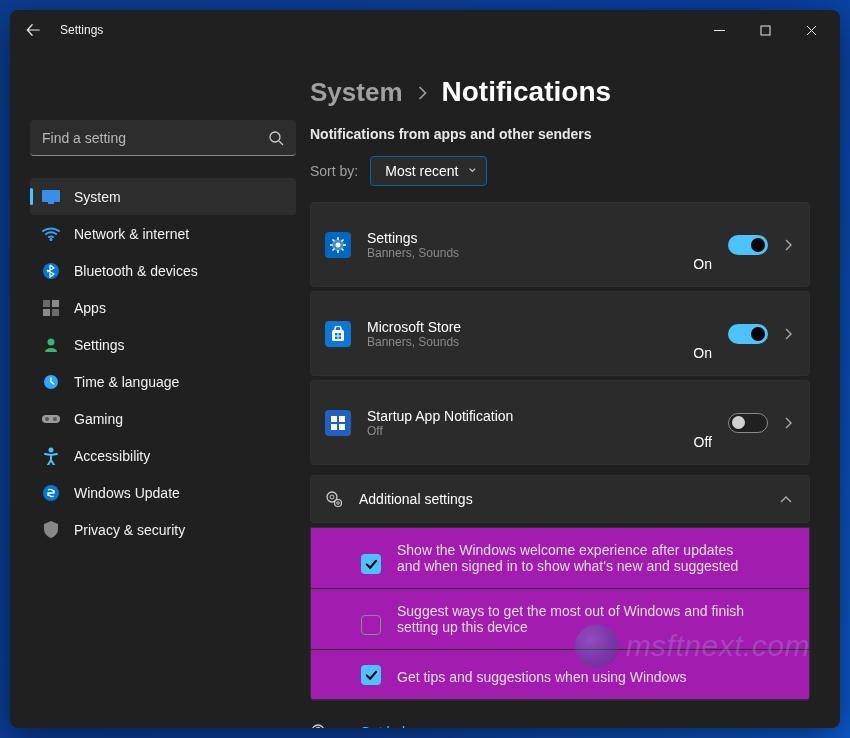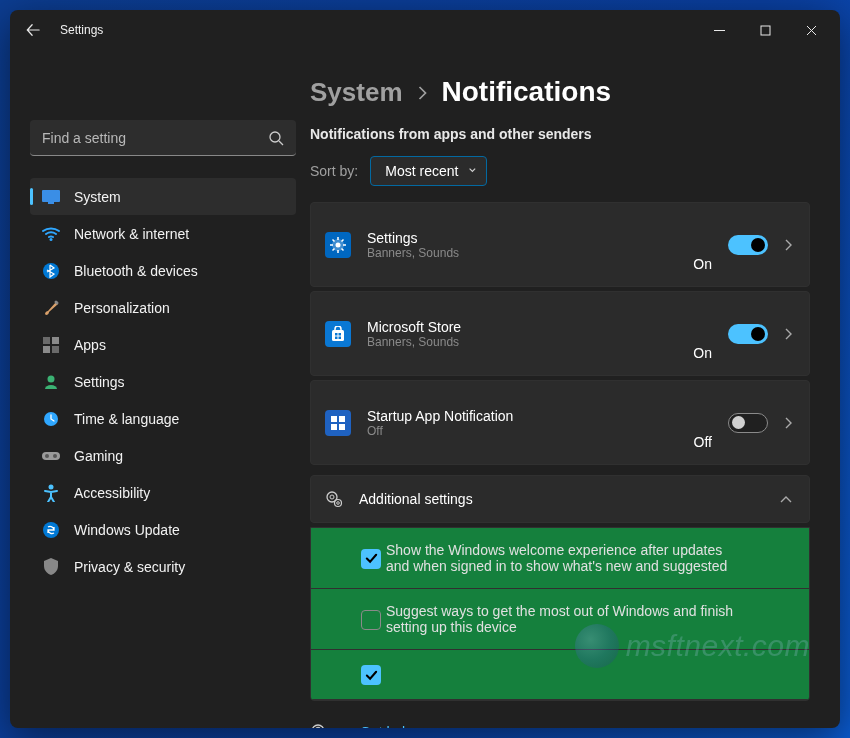--- a/index.html
+++ b/index.html
@@ -43,21 +43,21 @@
   .state { font-size:14px; color:#fff;margin-top:39px; }
   .toggle { width:40px; height:20px; border-radius:10px; position:relative; flex-shrink:0; }
   .toggle.on { background:#4cc2ff; }
   .toggle.on::after { content:""; position:absolute; right:3px; top:3px; width:14px; height:14px; border-radius:50%; background:#000; }
   .toggle.off { background:#202020; border:1px solid #8a8a8a; }
   .toggle.off::after { content:""; position:absolute; left:3px; top:2px; width:13px; height:13px; border-radius:50%; background:#d0d0d0; }
   .chev-r { color:#aaa; }
   .card.group { margin-top:10px; }
   .group .micon { color:#ccc; }
   .chev-up { color:#aaa; }
-  .check-row { background:#15803d; border:1px solid #303030; border-left:none; border-right:none; padding:14px 16px 14px 50px; display:flex; align-items:center; gap:5px; font-size:14px; color:#e0e0e0; }
+  .check-row { background:#a21caf; border:1px solid #303030; border-left:none; border-right:none; padding:14px 16px 14px 50px; display:flex; align-items:flex-end; gap:16px; font-size:14px; color:#e0e0e0; }
   .check-row + .check-row { border-top:none; }
   .check-row:first-of-type { border-top:none; }
   .check { width:20px; height:20px; border-radius:4px; flex-shrink:0; margin-top:1px; display:flex; align-items:center; justify-content:center; }
   .check.checked { background:#4cc2ff; }
   .check.checked svg{ width:13px; height:13px; color:#000; }
   .check.unchecked { border:1.5px solid #8a8a8a; }
   .links { margin-top:22px; }
   .link-row { display:flex; align-items:center; gap:32px; font-size:14px; color:#4cc2ff; margin-bottom:12px; cursor:pointer; }
   .link-row .licon { color:#ccc; width:18px; height:18px; }
   .watermark { position:absolute; right:30px; bottom:60px; font-size:30px; color:rgba(172,200,235,0.24); letter-spacing:.5px; pointer-events:none; font-style:italic; display:flex; align-items:center; gap:7px; }
@@ -128,29 +128,20 @@
           <span class="micon">
               <svg width="16" height="18" viewBox="0 0 16 18">
                 <circle cx="8" cy="9" r="8" fill="#0078d4"></circle>
                 <path d="M7 3v12l4-3-7-4M7 3l4 3-7 4" stroke="#fff" fill="none" stroke-width="1.2"></path>
               </svg>
             </span>
           <span>Bluetooth &amp; devices</span>
         </li>
         <li>
           <span class="micon">
-              <svg width="18" height="18" viewBox="0 0 18 18">
-                <path d="M3 15c0-2 2-3 3-3l8-9 2 2-9 8c0 1-1 3-3 3z" fill="#d9a06a"></path>
-                <path d="M14 3l1 1" stroke="#888" stroke-width="3" stroke-linecap="round"></path>
-              </svg>
-            </span>
-          <span>Personalization</span>
-        </li>
-        <li>
-          <span class="micon">
               <svg width="16" height="16" viewBox="0 0 16 16">
                 <rect x="0" y="0" width="7" height="7" fill="#6a6a6a"></rect>
                 <rect x="9" y="0" width="7" height="7" fill="#8a8a8a"></rect>
                 <rect x="0" y="9" width="7" height="7" fill="#8a8a8a"></rect>
                 <rect x="9" y="9" width="7" height="7" fill="#6a6a6a"></rect>
               </svg>
             </span>
           <span>Apps</span>
         </li>
         <li>
@@ -316,20 +307,21 @@
         <div class="check-row">
           <div class="check unchecked"></div>
           <span style="max-width:390px;">Suggest ways to get the most out of Windows and finish setting up this device</span>
         </div>
         <div class="check-row">
           <div class="check checked">
               <svg viewBox="0 0 14 14">
                 <path d="M2 7l3.5 3.5L12 3" stroke="currentColor" stroke-width="2.2" fill="none" stroke-linecap="round"></path>
               </svg>
             </div>
+          <span>Get tips and suggestions when using Windows</span>
         </div>
       </div>
 
       <div class="links">
         <div class="link-row">
           <svg class="licon" viewBox="0 0 18 18">
               <circle cx="8" cy="8" r="6" stroke="currentColor" fill="none" stroke-width="1.3"></circle>
               <path d="M6 6a2 2 0 1 1 3 2c-1 .7-1 1.3-1 2" stroke="currentColor" fill="none" stroke-width="1.2" stroke-linecap="round"></path>
               <circle cx="8" cy="12" r=".8" fill="currentColor"></circle>
               <circle cx="13" cy="13" r="2.5" stroke="currentColor" fill="none"></circle>

